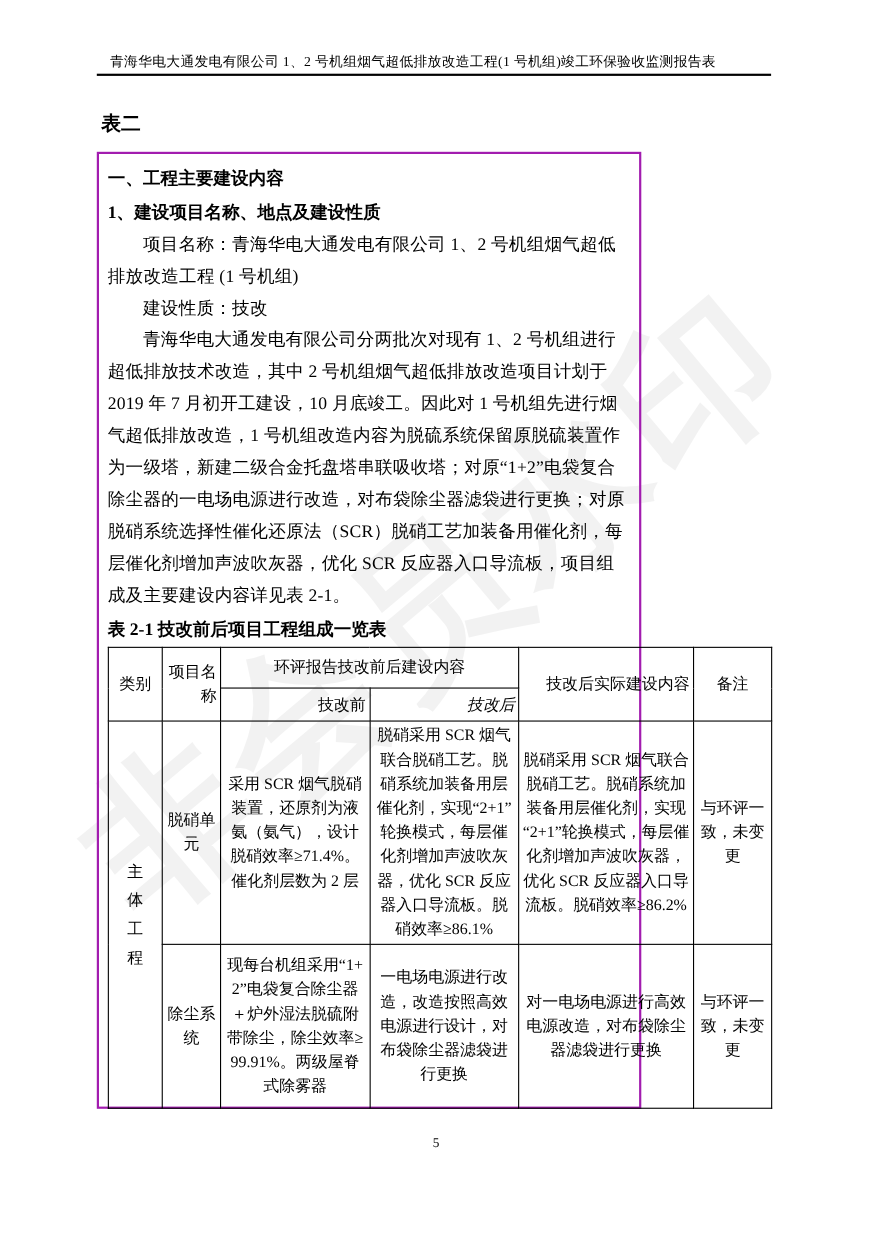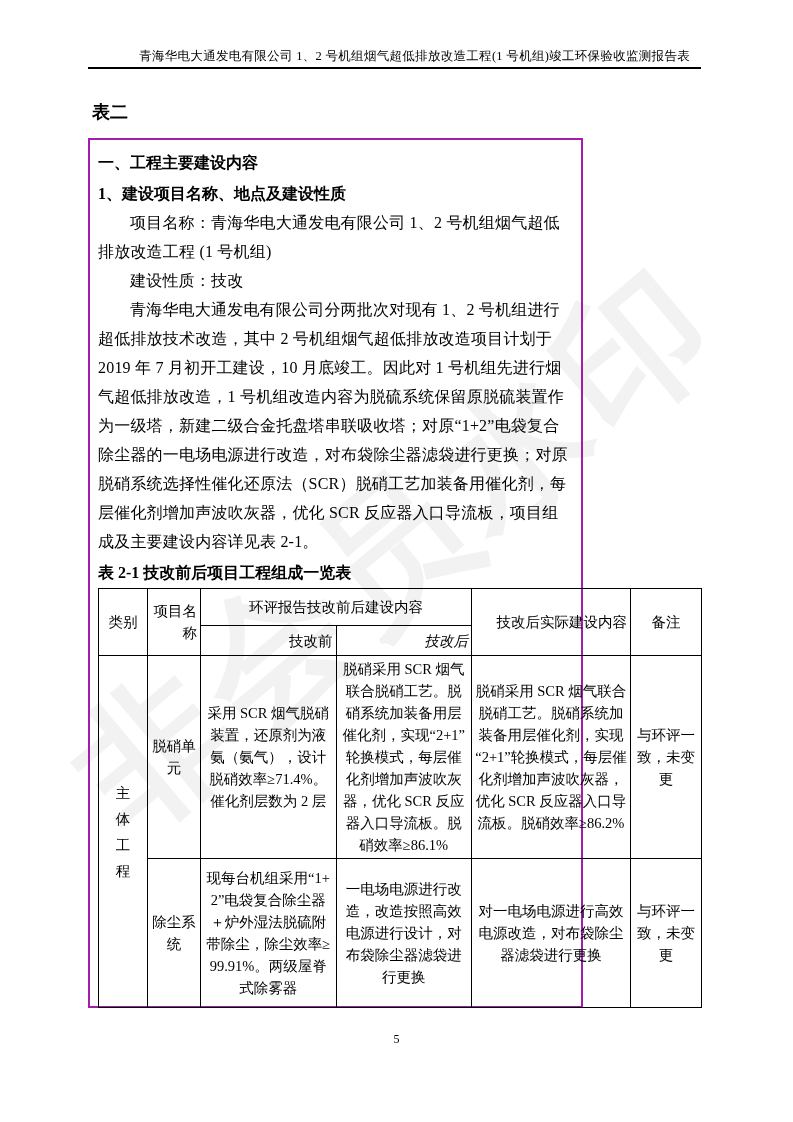--- a/index.html
+++ b/index.html
@@ -7,22 +7,22 @@
     width:793px;height:1122px;position:relative;overflow:hidden;
     font-family:"Liberation Serif","DejaVu Serif",serif;color:#000;
   }
   .watermark{
     position:absolute;left:50%;top:49%;
     transform:translate(-50%,-50%) rotate(-40deg);
     font-size:148px;font-weight:bold;letter-spacing:8px;white-space:nowrap;
     color:rgba(130,130,130,0.10);pointer-events:none;z-index:0;
   }
   .doc-header{
-    position:absolute;left:76px;top:48px;width:614px;
-    font-size:12.5px;letter-spacing:0.3px;z-index:1;text-align:right;
+    position:absolute;left:100px;top:48px;width:614px;
+    font-size:12.5px;letter-spacing:0.3px;z-index:1;
   }
   .header-rule{
     position:absolute;left:88px;top:67px;width:613px;height:0;
     border-top:2px solid #000;z-index:1;
   }
   .table-label{
     position:absolute;left:92px;top:100px;font-size:18px;font-weight:bold;z-index:1;
   }
   .main-box{
     position:absolute;left:88px;top:138px;width:495px;height:870px;

